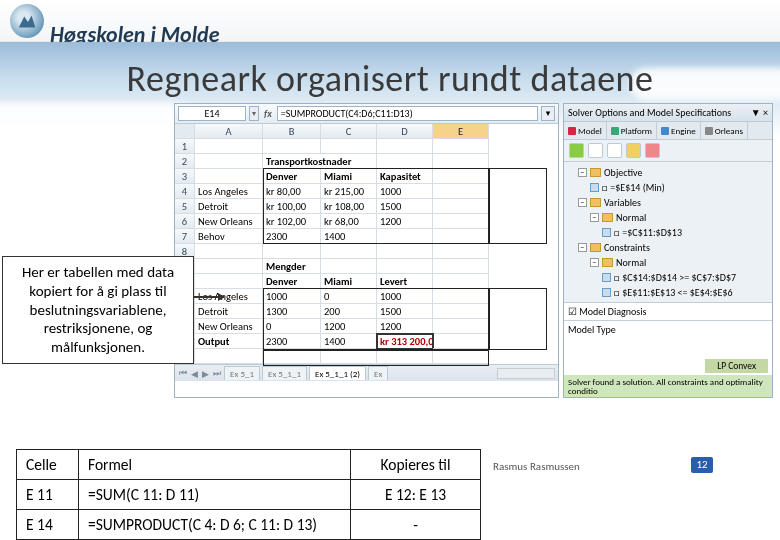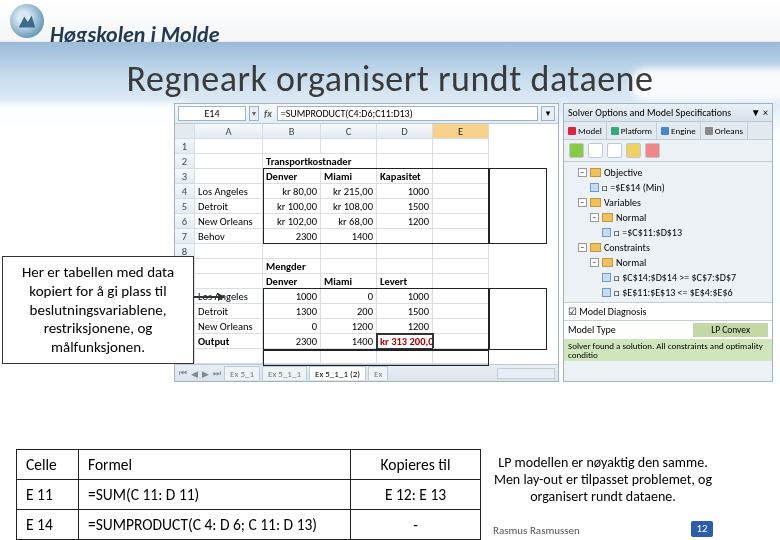--- a/index.html
+++ b/index.html
@@ -34,21 +34,21 @@
   .nb-dd { width: 10px; height: 15px; background: #e8eef3; border: 1px solid #9db3c7; font-size: 8px; text-align: center; line-height: 12px; color: #666; }
   .fx { font-style: italic; font-weight: bold; color: #5a5a5a; font-size: 10px; padding: 0 2px; }
   .formula-input { flex: 1; height: 15px; background: #fff; border: 1px solid #9db3c7; font-size: 10px; padding: 0 3px; line-height: 13px; }
   .exp-btn { width: 14px; height: 15px; background: #e8eef3; border: 1px solid #9db3c7; font-size: 9px; text-align: center; }
   
   .grid { display: grid; grid-template-columns: 20px 68px 58px 56px 56px 56px; }
   .grid > div { border-right: 1px solid #d6dde3; border-bottom: 1px solid #d6dde3; height: 15px; font-size: 10.5px; padding: 0 3px; line-height: 15px; overflow: hidden; white-space: nowrap; }
   .colhdr { background: linear-gradient(#f5f9fc,#e3ebf1); text-align: center; color: #3a4a58; font-weight: normal; }
   .rowhdr { background: linear-gradient(#f5f9fc,#e3ebf1); text-align: center; color: #3a4a58; }
   .corner { background: #e3ebf1; }
-  .num { text-align: right; }
+  .num { }
   .bold { font-weight: bold; }
   .red { color: #b00000; }
   .sel-row .rowhdr, .sel-col { background: #f6d28b; color: #222; }
   
   .ss-tabs { height: 17px; background: linear-gradient(#e9eef3,#dbe3ea); border-top: 1px solid #bccad6; display: flex; align-items: center; font-size: 9px; gap: 2px; padding: 0 3px; }
   .ss-tabs .nav { color: #7a8a98; padding: 0 1px; }
   .ss-tabs .tab { background: #fff; border: 1px solid #bccad6; border-bottom: none; padding: 0 5px; height: 14px; line-height: 13px; }
   .ss-tabs .tab.dim { background: #eef3f7; color: #777; }
   .scroll-track { margin-left: auto; width: 58px; height: 11px; background: #e8edf1; border: 1px solid #c3cdd6; position: relative; }
   
@@ -71,21 +71,21 @@
   .tree { padding: 3px 4px 2px; font-size: 10px; line-height: 15px; }
   .tree-row { display: flex; align-items: center; gap: 3px; white-space: nowrap; }
   .tree-row.lvl1 { padding-left: 10px; }
   .tree-row.lvl2 { padding-left: 22px; }
   .tree-row.lvl3 { padding-left: 34px; }
   .exp { width: 9px; height: 9px; border: 1px solid #999; font-size: 8px; line-height: 7px; text-align: center; background: #fff; }
   .folder { width: 11px; height: 9px; background: #f0c060; border: 1px solid #c89830; display: inline-block; }
   .leaf-ic { width: 9px; height: 9px; background: #fff; border: 1px solid #888; display: inline-block; }
   .bluecell { background: #c8dcf0; border-color: #6a9cc8; }
   .solver-status { background: #fff; border-top: 1px solid #c3cdd6; padding: 2px 4px; font-size: 10px; display: flex; justify-content: space-between; }
-  .solver-type { background: #c4d8a6; padding: 1px 18px; font-size: 9.5px; }
+  .solver-type { background: #c4d8a6; padding: 1px 12px; font-size: 9.5px; margin-top: 36px; }
   .solver-msg { background: #cfe6bc; font-size: 9px; padding: 2px 4px; line-height: 1.0; }
   
   
   .btable-wrap { position: absolute; left: 16px; bottom: 0; width: 780px; display: flex; }
   .btable { border-collapse: collapse; font-size: 15.5px; }
   .btable th, .btable td { border: 1.5px solid #222; padding: 5px 9px; text-align: left; background: #fff; }
   .btable th { font-weight: normal; }
   .col-cell { width: 62px; }
   .col-form { width: 272px; }
   .col-copy { width: 130px; text-align: center; }
@@ -342,20 +342,18 @@
           <td class="center">E 12: E 13</td>
         </tr>
     <tr>
           <td>E 14</td>
           <td>=SUMPRODUCT(C 4: D 6; C 11: D 13)</td>
           <td class="center">-</td>
         </tr>
   </tbody>
     </table>
   <div class="note">
-    <div style="white-space:pre-line">LP modellen er nøyaktig den samme.
-Men lay-out er tilpasset problemet, og organisert rundt dataene.</div>
     <div class="footer">
       <span>Rasmus Rasmussen</span>
       <span class="pg">12</span>
     </div>
   </div>
 </div>
 
 </body></html>

